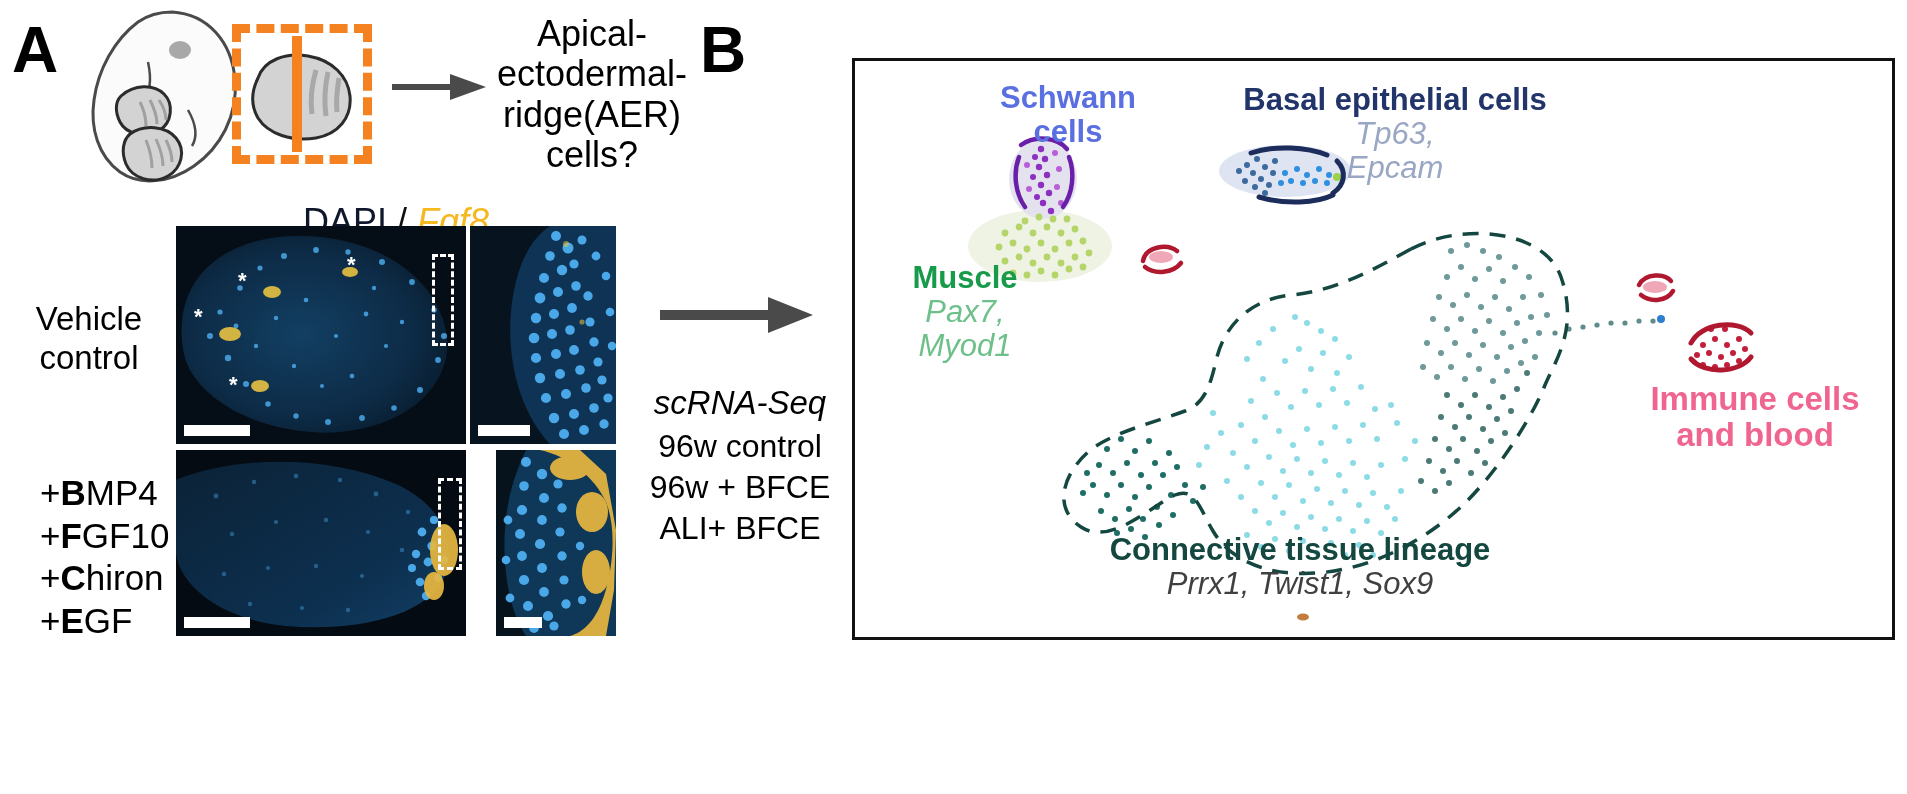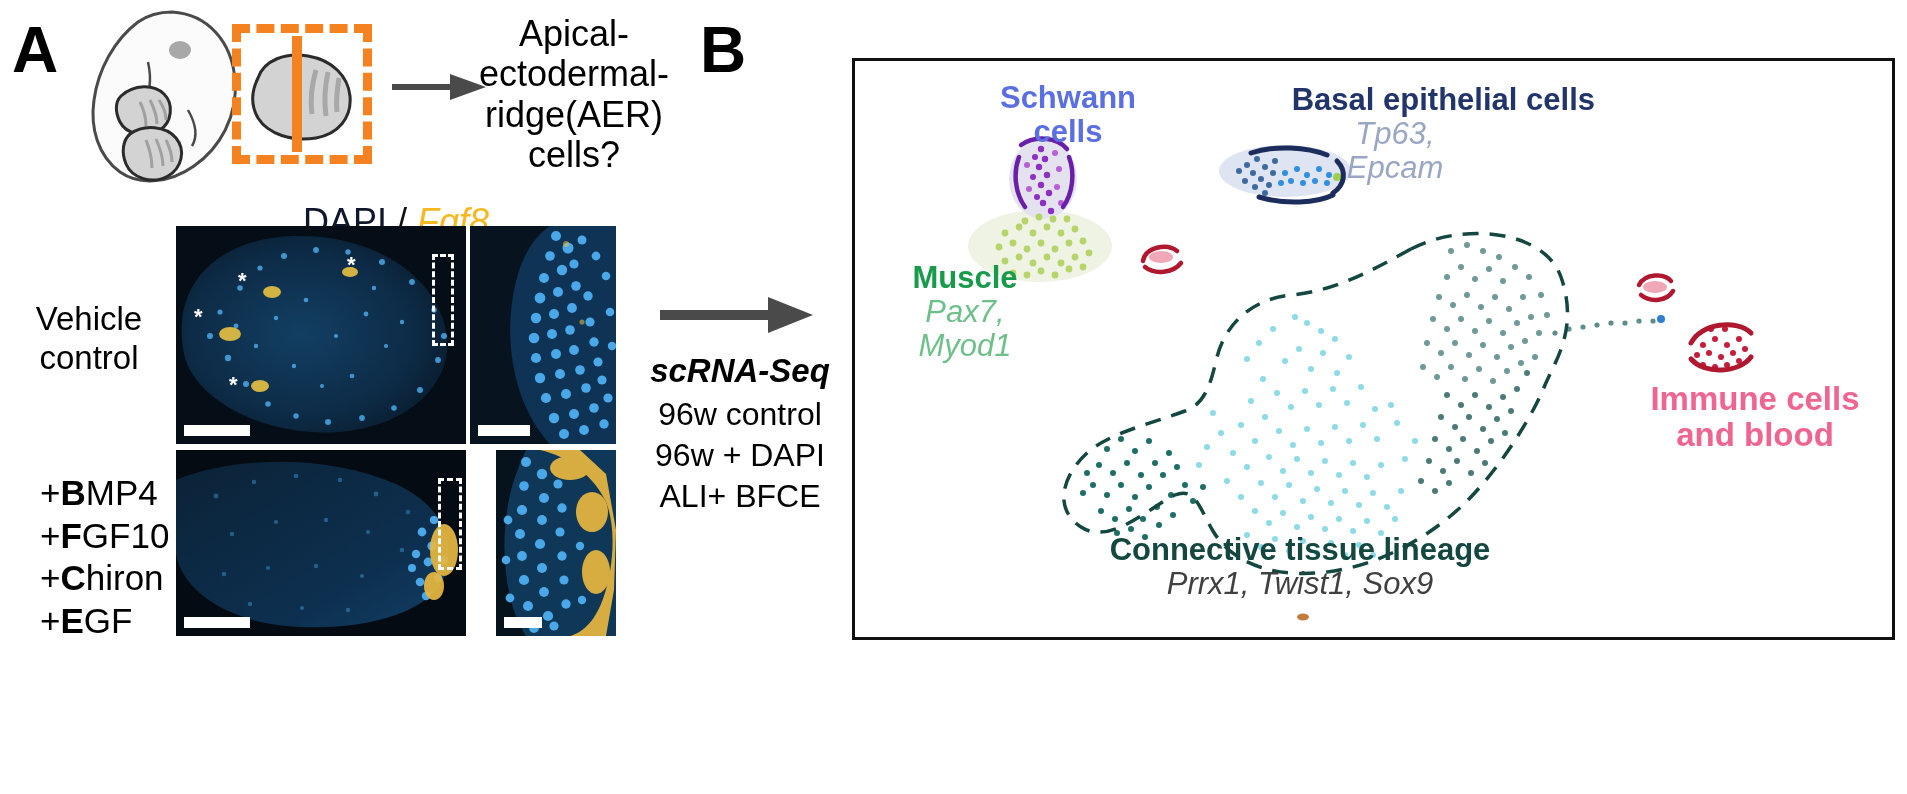--- a/index.html
+++ b/index.html
@@ -45,21 +45,21 @@
   }
 
   
   .arrow { position: absolute; }
   #arrow-top { left: 392px; top: 72px; width: 96px; height: 30px; }
   #arrow-mid { left: 660px; top: 295px; width: 155px; height: 40px; }
 
   
   #aer-question {
     position: absolute;
-    left: 476px; top: 14px;
+    left: 494px; top: 14px;
     width: 196px;
     text-align: center;
     font-size: 36px;
     line-height: 1.12;
     color: #000;
   }
   #aer-question div { white-space: nowrap; }
 
   
   #dapi-legend {
@@ -111,22 +111,22 @@
 
   
   #scrna-block {
     position: absolute;
     left: 630px; top: 352px;
     width: 220px;
     text-align: center;
     color: #000;
   }
   #scrna-title {
-    font-size: 33px; font-weight: bold; font-style: italic;
-    margin-bottom: 4px; white-space: nowrap;
+    font-size: 33px; font-weight: normal; font-style: italic;
+    margin-bottom: 4px; white-space: nowrap; margin-top: 32px;
   }
   #scrna-block .line { font-size: 32px; line-height: 1.28; white-space: nowrap; }
 
   
   #umap-panel {
     position: absolute;
     left: 852px; top: 58px;
     width: 1043px; height: 582px;
     border: 3px solid #111111;
     background: #ffffff;
@@ -140,21 +140,21 @@
     text-align: center;
     line-height: 1.1;
   }
   .umap-label .name { font-weight: bold; display: block; white-space: nowrap; }
   .umap-label .genes { font-style: italic; display: block; white-space: nowrap; }
 
   #lbl-schwann { left: 118px; top: 20px; width: 190px; font-size: 31px; }
   #lbl-schwann .name { color: #5a6fe0; }
 
   #lbl-basal { left: 340px; top: 22px; width: 400px; font-size: 31px; }
-  #lbl-basal .name { color: #22356b; text-align: right; }
+  #lbl-basal .name { color: #22356b; }
   #lbl-basal .genes { color: #9aa7c4; font-size: 31px; }
 
   #lbl-muscle { left: 0px; top: 200px; width: 220px; font-size: 31px; }
   #lbl-muscle .name { color: #179b4a; }
   #lbl-muscle .genes { color: #6ec08a; }
 
   #lbl-connective { left: 175px; top: 472px; width: 540px; font-size: 31px; }
   #lbl-connective .name { color: #14473f; }
   #lbl-connective .genes { color: #404040; }
 
@@ -440,21 +440,21 @@
     <div class="scalebar" style="left:8px; bottom:8px; width:38px;"></div>
   </div>
 
   <svg class="arrow" id="arrow-mid" viewBox="0 0 155 40">
     <path d="M0 15 H108 V2 L153 20 L108 38 V25 H0 Z" fill="#4a4a4a"></path>
   </svg>
 
   <div id="scrna-block">
     <div id="scrna-title">scRNA-Seq</div>
     <div class="line">96w control</div>
-    <div class="line">96w + DAPI</div>
+    <div class="line">96w + BFCE</div>
     <div class="line">ALI+ BFCE</div>
   </div>
 
   <div id="panel-b-letter" class="panel-letter">B</div>
 
   <div id="umap-panel">
 
     <svg id="umap-svg" width="1037" height="576" viewBox="0 0 1037 576">
       <rect width="1037" height="576" fill="#ffffff"></rect>
 

